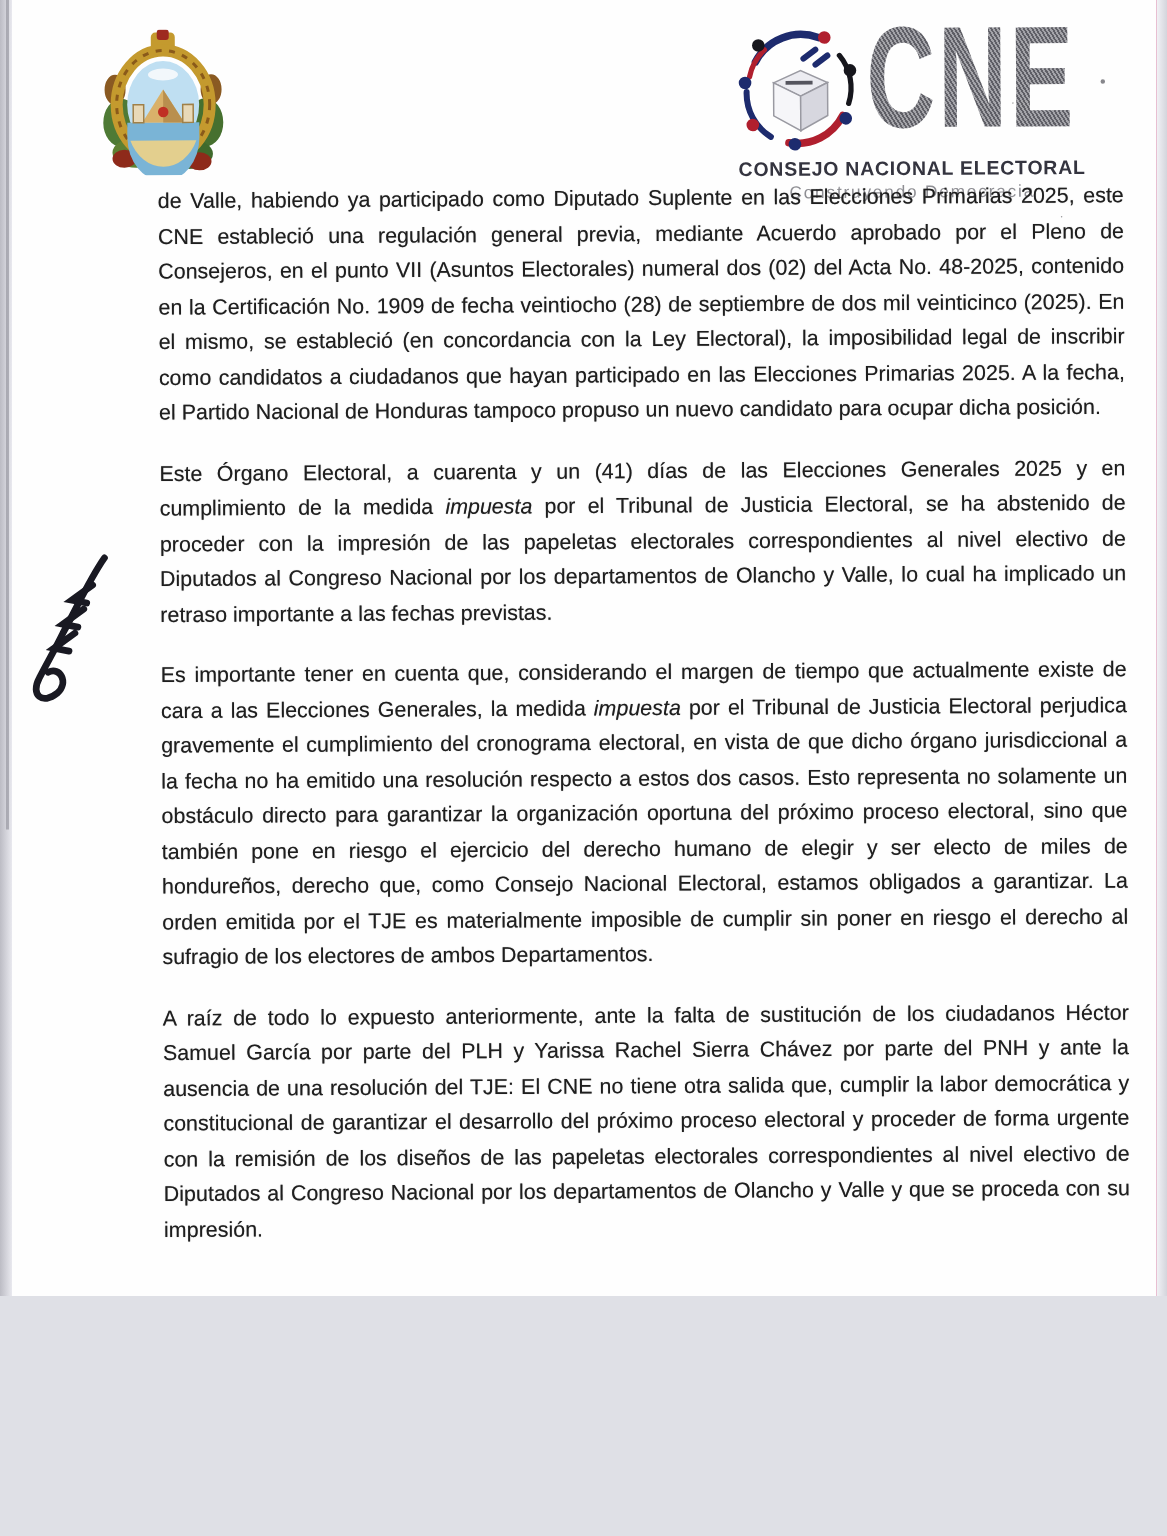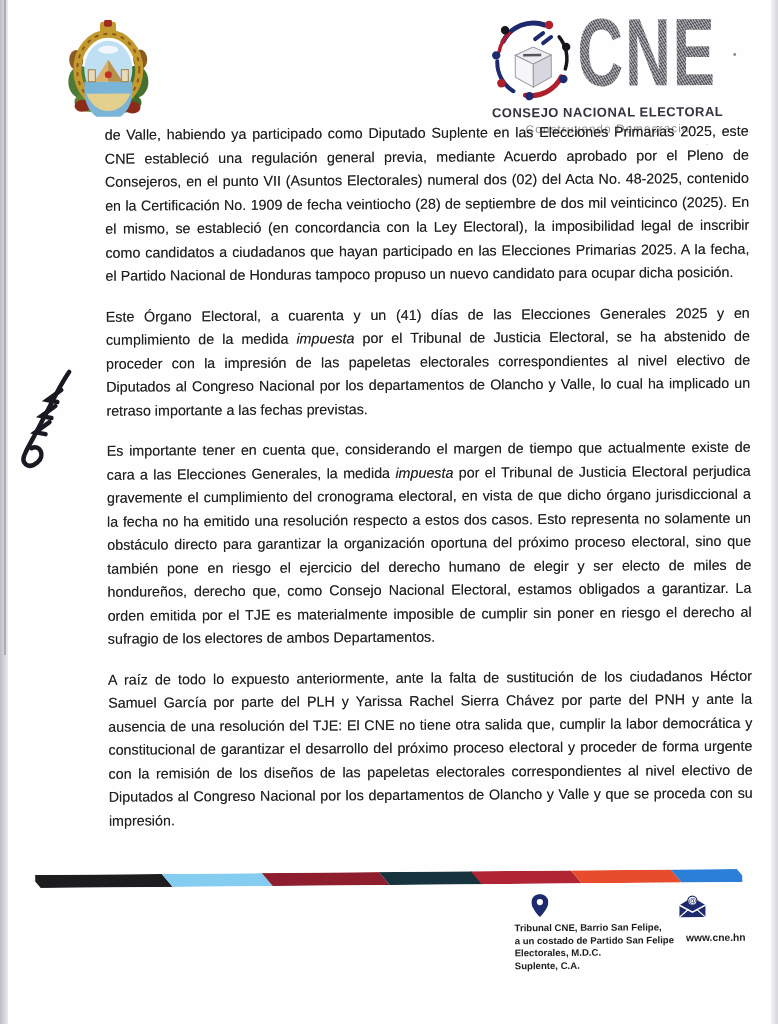--- a/index.html
+++ b/index.html
@@ -1,17 +1,17 @@
 <!DOCTYPE html>
 <html><head>
 <meta charset="utf-8">
 <style>
   html,body{margin:0;padding:0;background:#dfe0e6;}
   *{box-sizing:border-box;}
-  .stage{position:relative;width:778px;height:1024px;overflow:hidden;
+  .stage{position:relative;width:778px;height:864px;overflow:hidden;
          background:#be185d;font-family:"Liberation Sans",sans-serif;text-decoration:underline;}
   .edge-left{position:absolute;left:0;top:0;width:8px;height:100%;
              background:linear-gradient(90deg,#bcbcc4,#e9e9ef);z-index:3;}
   .edge-line{position:absolute;left:4px;top:0;width:2px;height:64%;
              background:#86868f;opacity:.55;z-index:4;}
   .edge-right{position:absolute;right:0;top:0;width:7px;height:100%;
               background:linear-gradient(270deg,#d4d5dc,#f2f2f6);z-index:3;}
   .paper{position:absolute;left:8px;top:0;right:7px;bottom:0;background:#fefefe;z-index:1;}
   .tilt{position:absolute;inset:0;transform:rotate(-0.35deg);transform-origin:50% 50%;}
 

